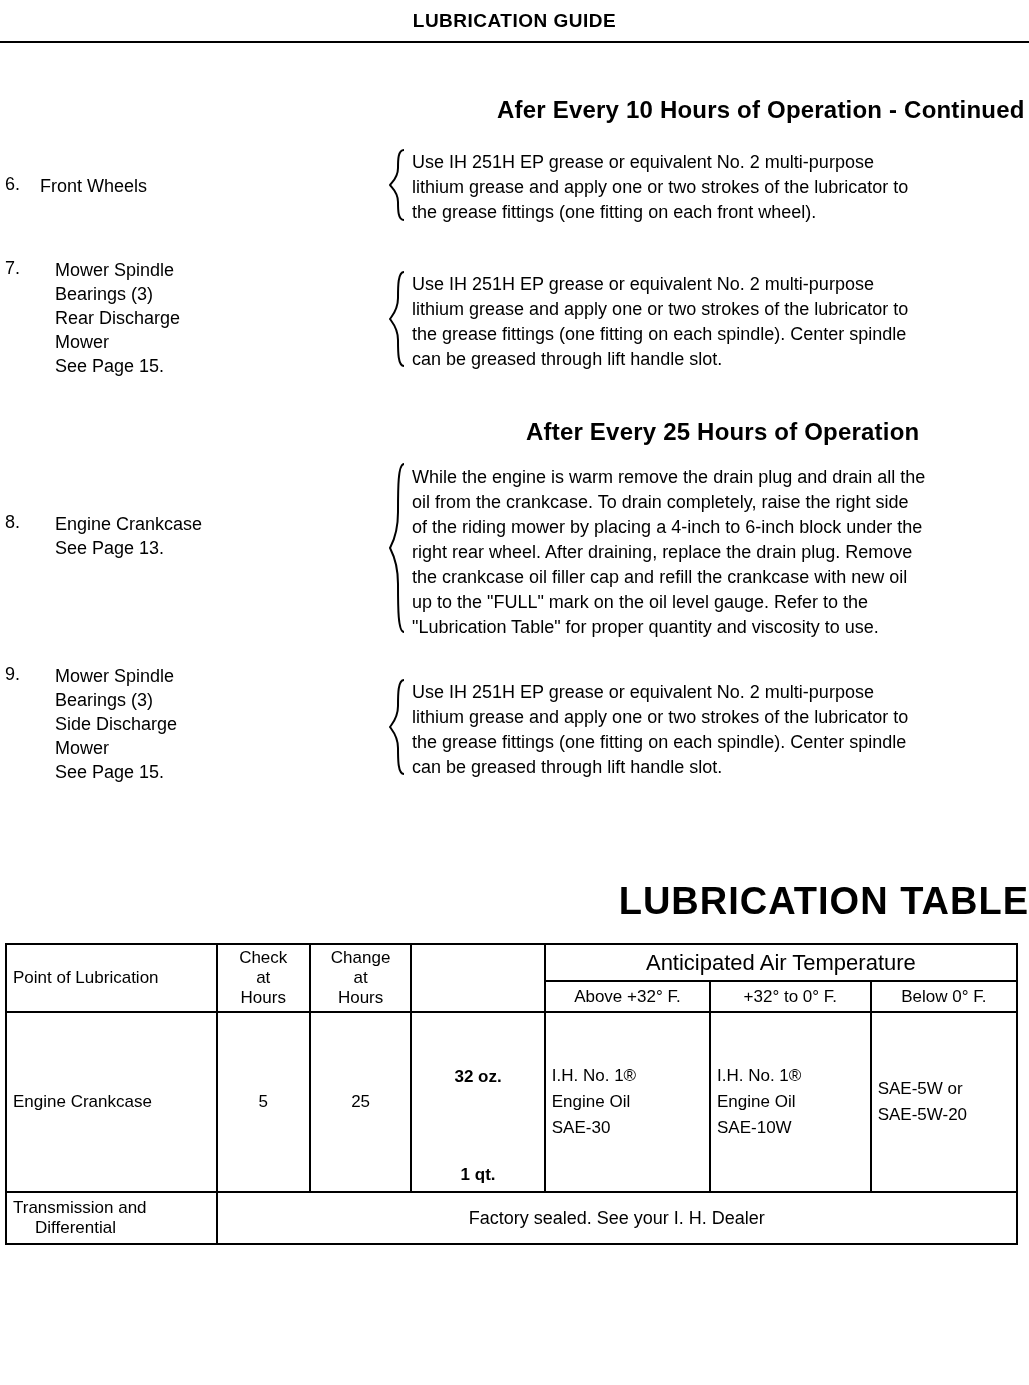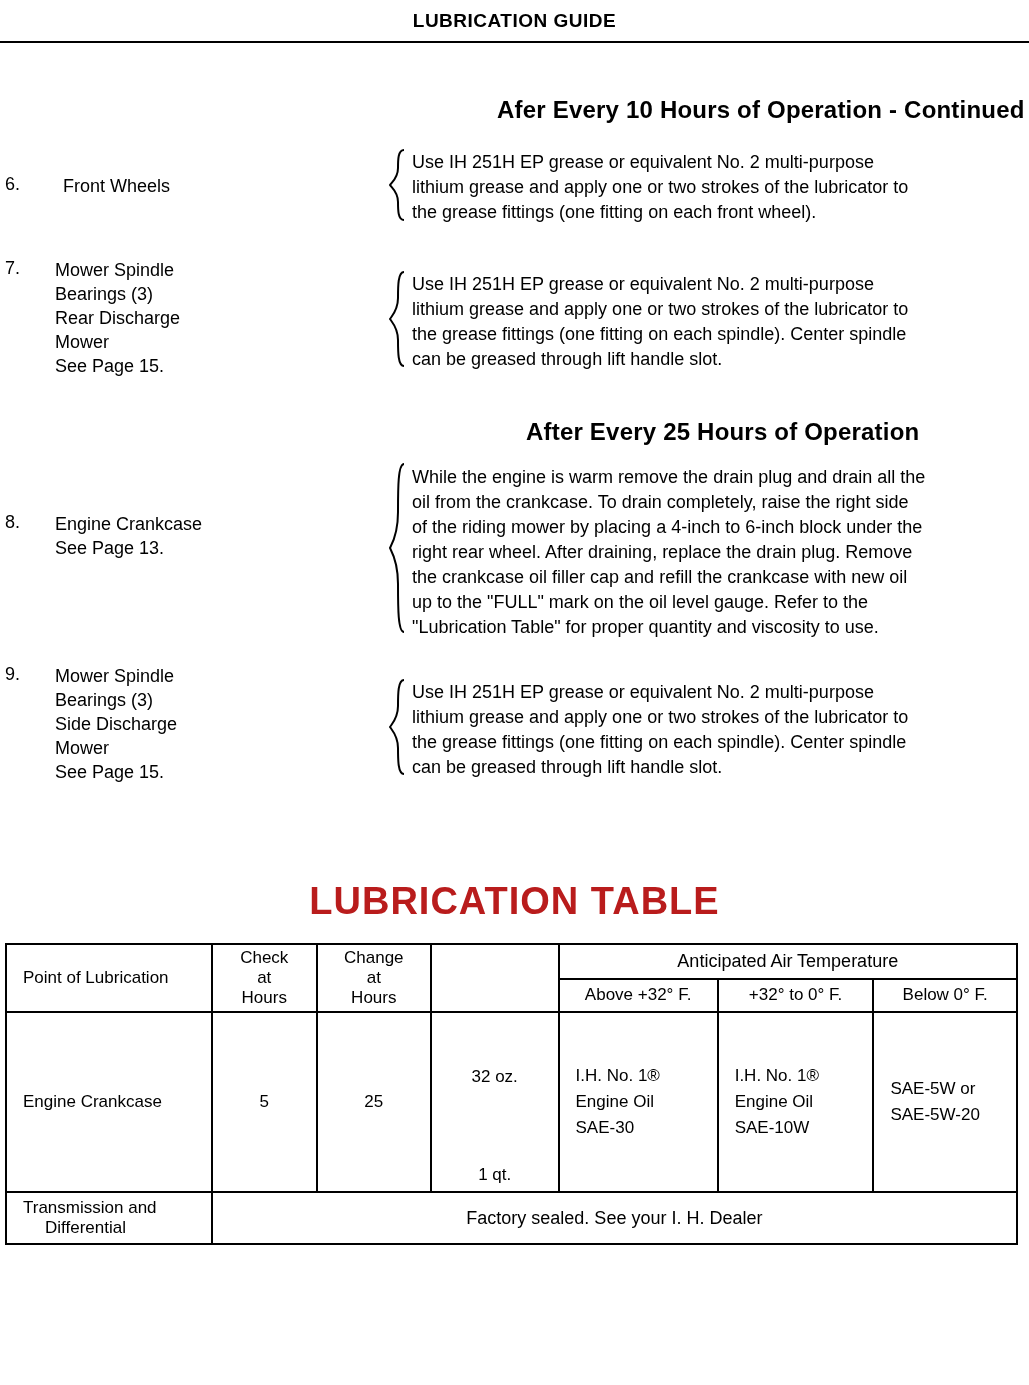--- a/index.html
+++ b/index.html
@@ -75,40 +75,40 @@
     color: #000;
   }
   .brace svg { display: block; }
 
   
   .table-title {
     position: absolute;
     top: 880px;
     left: 0;
     width: 1029px;
-    text-align: center;
+    text-align: right;
     font-size: 38px;
     font-weight: bold;
     letter-spacing: 1px;
-    color: #b91c1c;
+    color: #000000;
     font-family: "Liberation Sans", sans-serif;
   }
 
   
   .lube-table {
     position: absolute;
     top: 943px;
     left: 5px;
     width: 1013px;
     border-collapse: collapse;
     font-size: 17px;
   }
   .lube-table td, .lube-table th {
     border: 2px solid #000;
-    padding: 3px 16px;
+    padding: 3px 6px;
     vertical-align: middle;
     font-weight: normal;
     background: transparent;
   }
   .lube-table .hdr {
     font-weight: normal;
     text-align: center;
   }
   .cell-point {
     text-align: left;
@@ -116,21 +116,21 @@
     padding-left: 4px;
   }
   .cell-center { text-align: center; }
   .cell-left { text-align: left; }
   .qty-cell {
     text-align: center;
     line-height: 26px;
   }
   .qty-top { text-align: center; }
   .qty-bot { text-align: center; }
-  .tbl-bold { font-weight: normal; margin-top: 48px; }
+  .tbl-bold { font-weight: bold; margin-top: 48px; }
   .sub-indent { padding-left: 22px; }
 
   
   .page-number {
     position: absolute;
     top: 1352px;
     left: 0;
     width: 1029px;
     text-align: center;
     font-size: 17px;
@@ -140,21 +140,21 @@
 <body>
 
 <div class="page">
 
   <div class="page-header">LUBRICATION GUIDE</div>
   <div class="rule-top"></div>
 
   <div class="section-head" id="head-10h">Afer Every 10 Hours of Operation - Continued</div>
 
   <div class="entry-num" style="top:174px; left:5px;">6.</div>
-  <div class="entry-label" style="top:174px; left:63px;">Front Wheels</div>
+  <div class="entry-label" style="top:174px; left:40px;">Front Wheels</div>
   <span class="brace" style="top:148px; left:388px;">
     <svg width="18" height="74" viewBox="0 0 18 74">
       <path d="M16 2 C10 2, 10 12, 10 20 C10 30, 4 34, 2 37 C4 40, 10 44, 10 54 C10 62, 10 72, 16 72" fill="none" stroke="#000" stroke-width="2"></path>
     </svg>
   </span>
   <div class="entry-body" style="top:150px; left:412px;">
     <div>Use  IH  251H  EP  grease  or  equivalent  No.  2 multi-purpose</div>
     <div>lithium grease and apply one or two strokes of the lubricator to</div>
     <div>the grease fittings (one fitting on each front wheel).</div>
   </div>
@@ -221,21 +221,21 @@
     <tbody>
         <tr>
       <td rowspan="2" class="cell-point" style="width:205px;">Point of Lubrication</td>
       <td rowspan="2" class="hdr" style="width:82px; white-space:pre-line;">Check
 at
 Hours</td>
       <td rowspan="2" class="hdr" style="width:90px; white-space:pre-line;margin-top:8px;">Change
 at
 Hours</td>
       <td rowspan="2" class="hdr" style="width:128px;"></td>
-      <td colspan="3" class="hdr" style="font-size:18px;">Anticipated Air Temperature</td>
+      <td colspan="3" class="hdr" style="font-size:22px;">Anticipated Air Temperature</td>
     </tr>
     <tr>
       <td class="hdr" style="width:160px;">Above +32° F.</td>
       <td class="hdr" style="width:155px;">+32° to 0° F.</td>
       <td class="hdr" style="width:140px;margin-left:16px;">Below 0° F.</td>
     </tr>
     <tr style="height:120px;">
       <td class="cell-point">Engine Crankcase</td>
       <td class="cell-center">5</td>
       <td class="cell-center">25</td>

